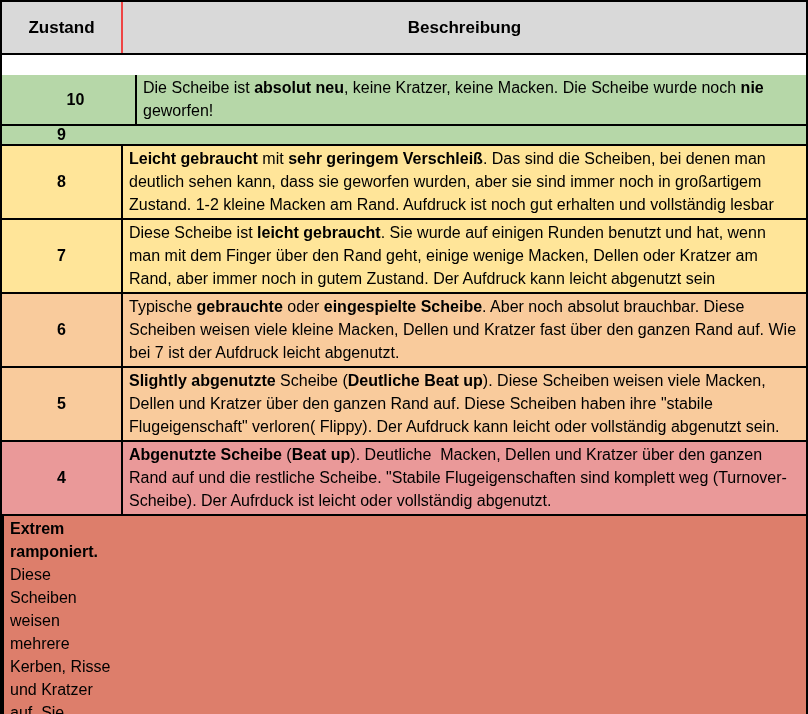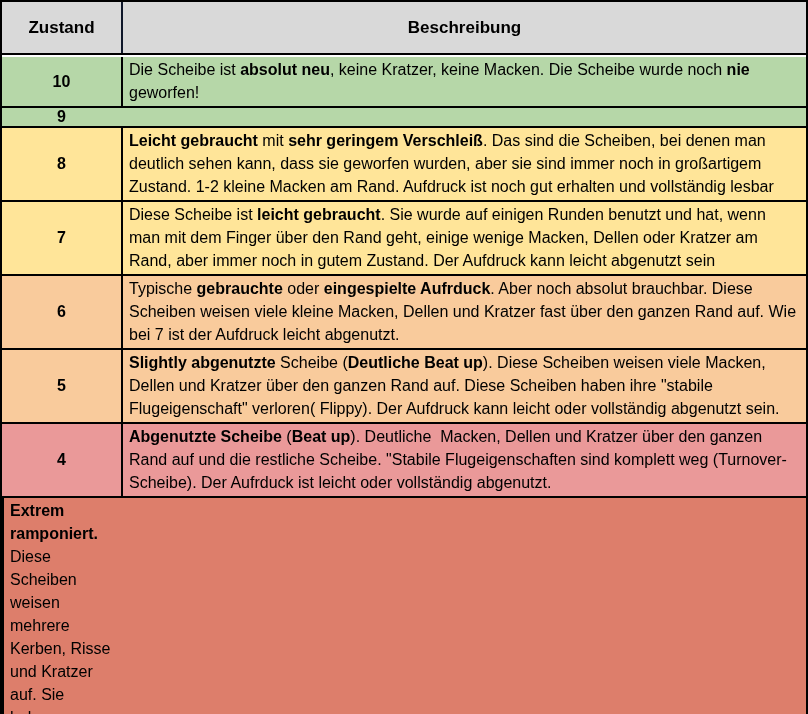--- a/index.html
+++ b/index.html
@@ -12,31 +12,31 @@
   .table {
     box-sizing: border-box;
     width: 808px;
     border: 2px solid #000000;
     background: #ffffff;
   }
   .hrow {
     display: grid;
     grid-template-columns: 119px 1fr;
     border-bottom: 2px solid #000000;
-    margin-bottom: 2px;
+    margin-bottom: 20px;
   }
   .hcell {
     display: flex;
     align-items: center;
     justify-content: center;
     font-weight: bold;
     font-size: 17px;
     height: 51px;
   }
-  .hcell.desc-h { border-left: 2px solid #0f172a; }
+  .hcell.desc-h { border-left: 2px solid #ef4444; }
   .row {
     display: grid;
     grid-template-columns: 119px 1fr;
   }
   .row + .row { border-top: 2px solid #000000; }
   .cell { box-sizing: border-box; }
   .zustand {
     display: flex;
     align-items: center;
     justify-content: center;
@@ -53,38 +53,38 @@
 </style>
 </head>
 <body>
 
 <div class="table">
   <div class="hrow" style="background: rgb(217, 217, 217);">
     <div class="hcell">Zustand</div>
     <div class="hcell desc-h">Beschreibung</div>
   </div>
   <div>
-      <div class="row" style="background: rgb(182, 215, 168);">
+      <div class="row" style="background: rgb(182, 215, 168); padding-left: 14px;">
         <div class="cell zustand">10</div>
         <div class="cell desc">Die Scheibe ist <b>absolut neu</b>, keine Kratzer, keine Macken. Die Scheibe wurde noch <b>nie</b> geworfen!</div>
       </div>
       <div class="row" style="background: rgb(182, 215, 168);">
         <div class="cell zustand">9</div>
       </div>
       <div class="row" style="background: rgb(255, 229, 153);">
         <div class="cell zustand">8</div>
         <div class="cell desc"><b>Leicht gebraucht</b> mit <b>sehr geringem Verschleiß</b>. Das sind die Scheiben, bei denen man deutlich sehen kann, dass sie geworfen wurden, aber sie sind immer noch in großartigem Zustand. 1-2 kleine Macken am Rand. Aufdruck ist noch gut erhalten und vollständig lesbar</div>
       </div>
       <div class="row" style="background: rgb(255, 229, 153);">
         <div class="cell zustand">7</div>
         <div class="cell desc">Diese Scheibe ist <b>leicht gebraucht</b>. Sie wurde auf einigen Runden benutzt und hat, wenn man mit dem Finger über den Rand geht, einige wenige Macken, Dellen oder Kratzer am Rand, aber immer noch in gutem Zustand. Der Aufdruck kann leicht abgenutzt sein</div>
       </div>
       <div class="row" style="background: rgb(249, 203, 156);">
         <div class="cell zustand">6</div>
-        <div class="cell desc">Typische <b>gebrauchte</b> oder <b>eingespielte Aufrduck</b>. Aber noch absolut brauchbar. Diese Scheiben weisen viele kleine Macken, Dellen und Kratzer fast über den ganzen Rand auf. Wie bei 7 ist der Aufdruck leicht abgenutzt.</div>
+        <div class="cell desc">Typische <b>gebrauchte</b> oder <b>eingespielte Scheibe</b>. Aber noch absolut brauchbar. Diese Scheiben weisen viele kleine Macken, Dellen und Kratzer fast über den ganzen Rand auf. Wie bei 7 ist der Aufdruck leicht abgenutzt.</div>
       </div>
       <div class="row" style="background: rgb(249, 203, 156);">
         <div class="cell zustand">5</div>
         <div class="cell desc"><b>Slightly abgenutzte</b> Scheibe (<b>Deutliche Beat up</b>). Diese Scheiben weisen viele Macken, Dellen und Kratzer über den ganzen Rand auf. Diese Scheiben haben ihre "stabile Flugeigenschaft" verloren( Flippy). Der Aufdruck kann leicht oder vollständig abgenutzt sein.</div>
       </div>
       <div class="row" style="background: rgb(234, 153, 153);">
         <div class="cell zustand">4</div>
         <div class="cell desc"><b>Abgenutzte Scheibe</b> (<b>Beat up</b>). Deutliche&nbsp; Macken, Dellen und Kratzer über den ganzen Rand auf und die restliche Scheibe. "Stabile Flugeigenschaften sind komplett weg (Turnover-Scheibe). Der Aufrduck ist leicht oder vollständig abgenutzt.</div>
       </div>
       <div class="row" style="background: rgb(221, 126, 107);">

